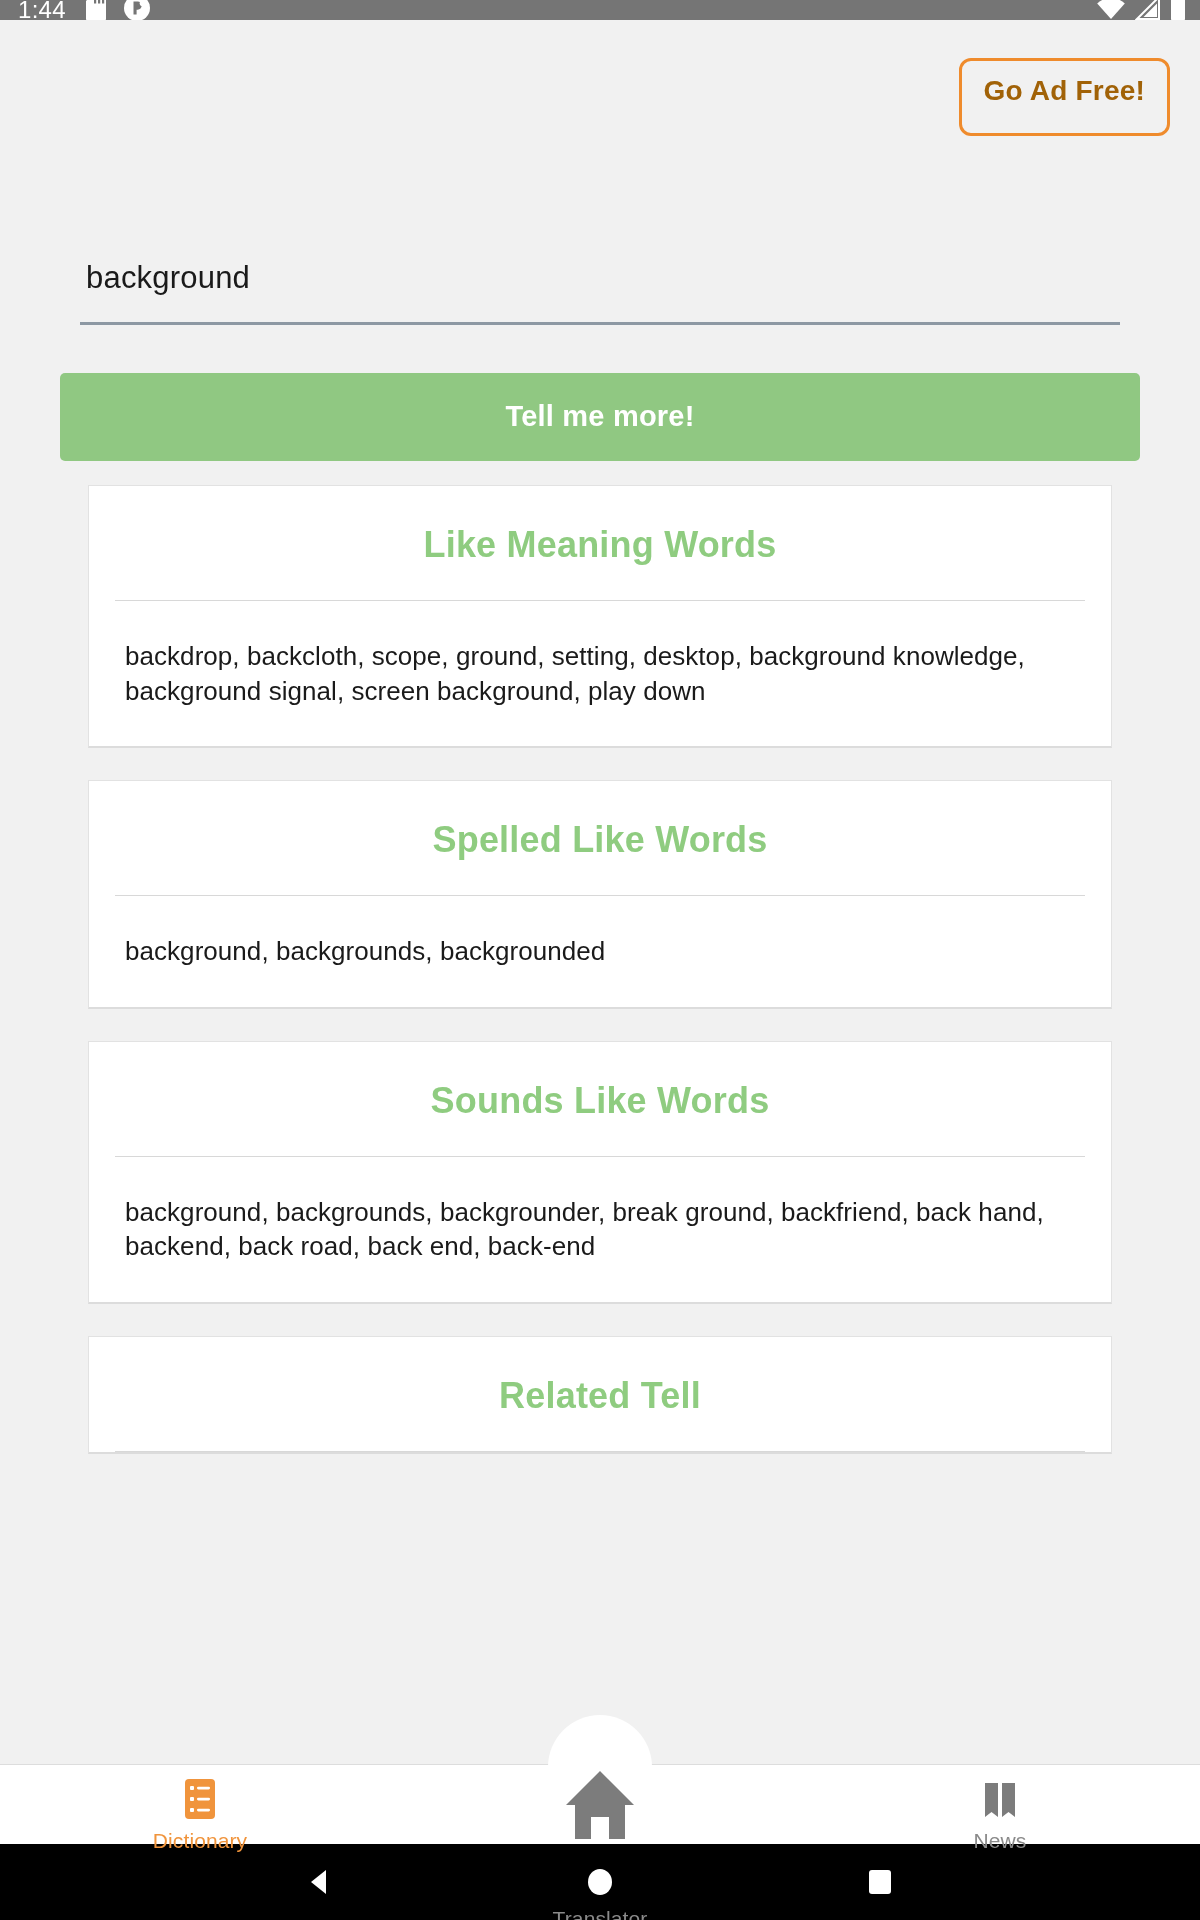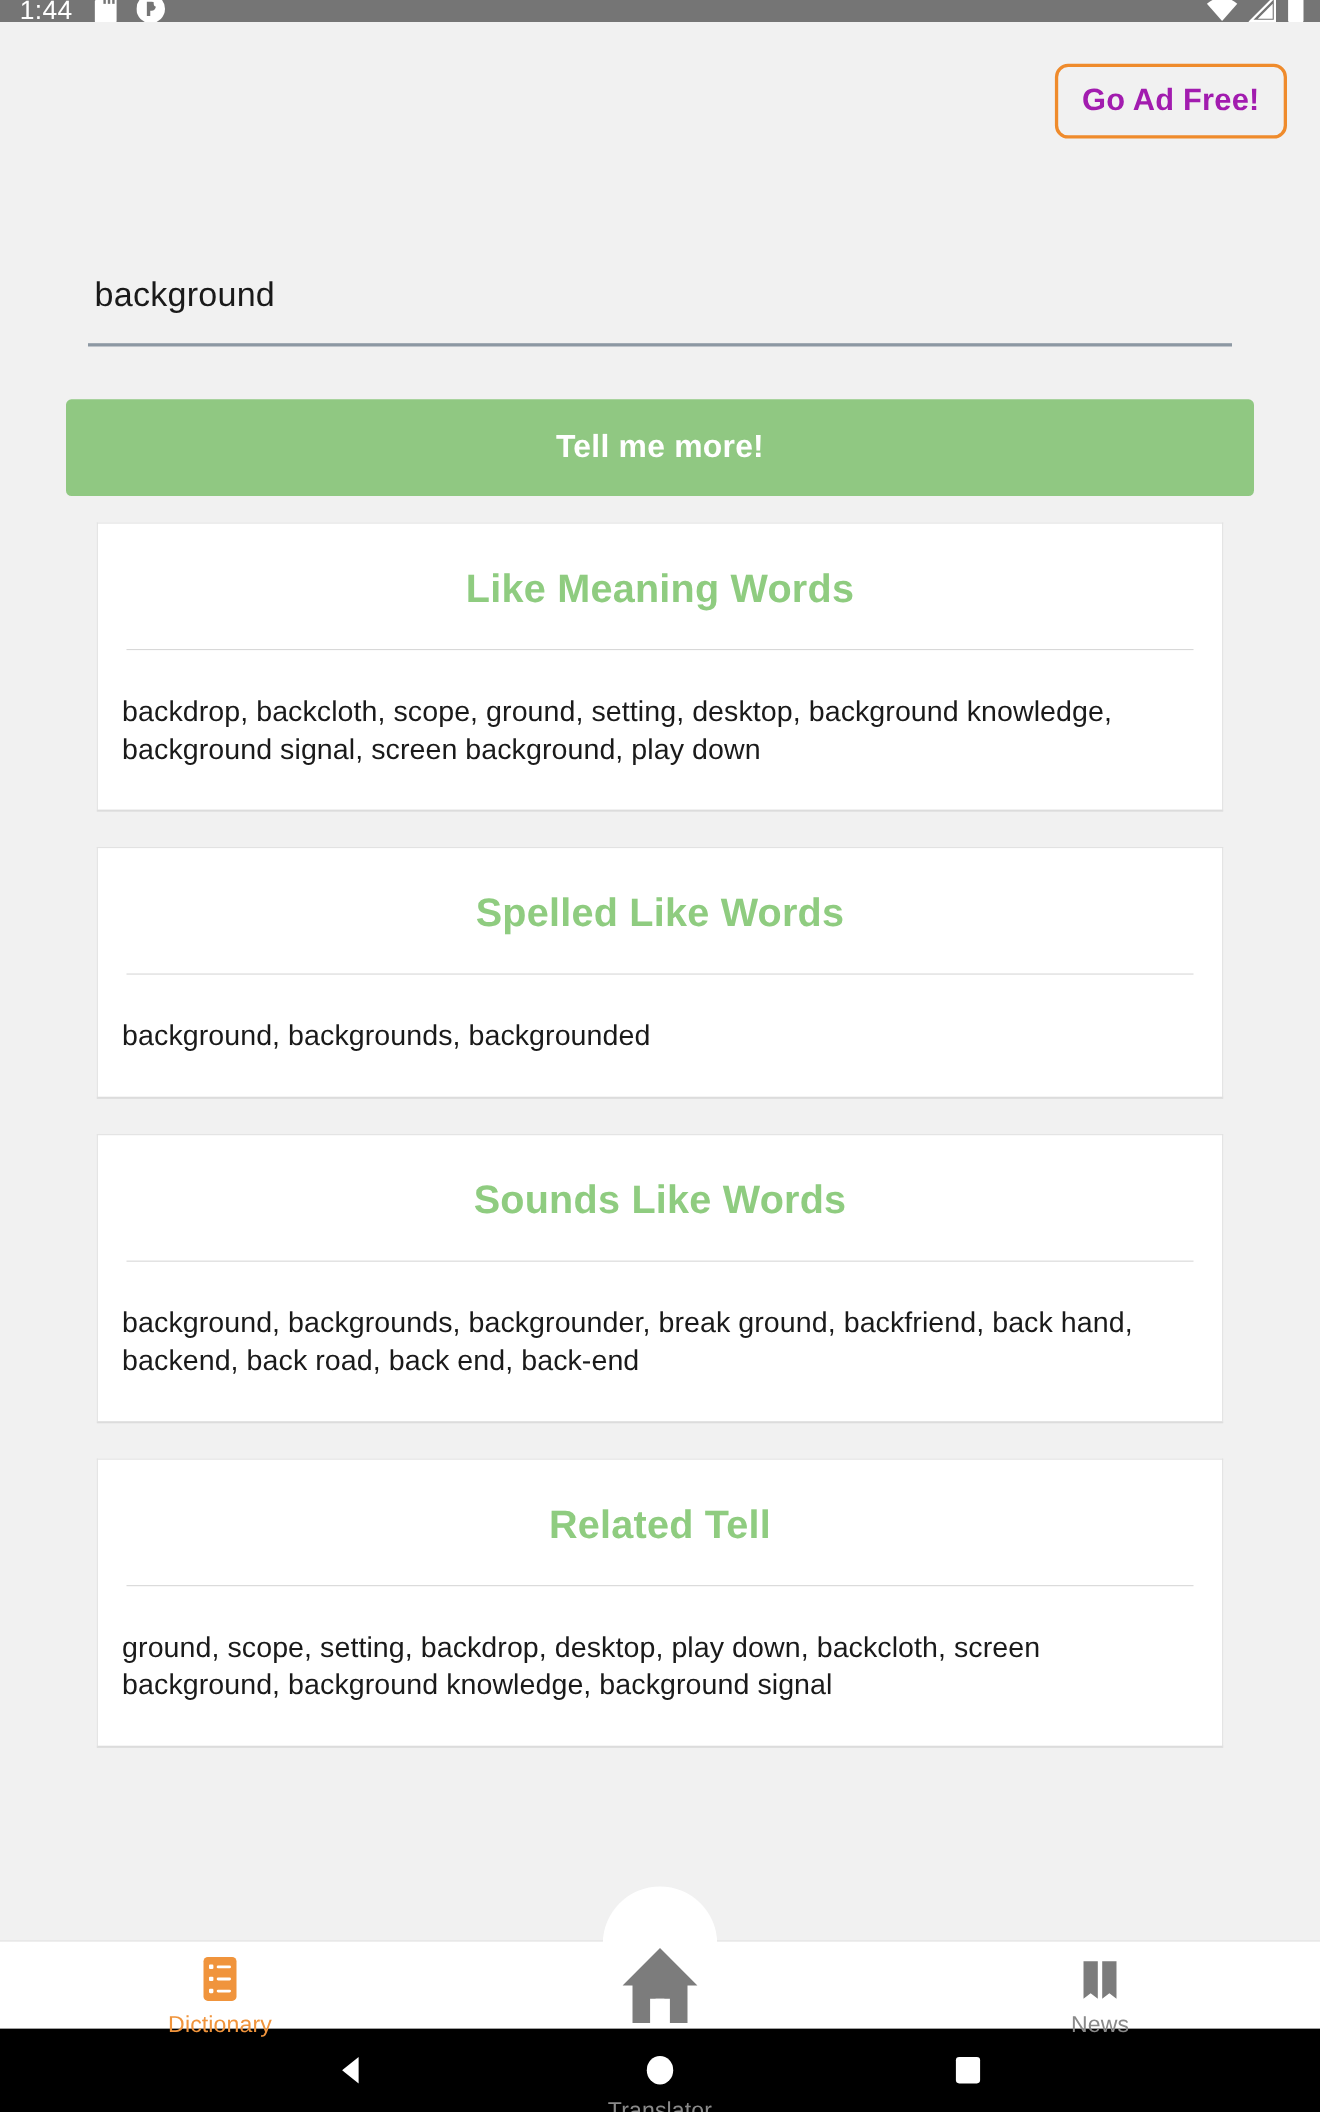--- a/index.html
+++ b/index.html
@@ -61,24 +61,24 @@
 
   
   .adfree-row {
     display: flex;
     justify-content: flex-end;
     padding: 38px 30px 0 0;
   }
   .adfree-btn {
     border: 3px solid #ef8b2c;
     border-radius: 12px;
-    color: #a21caf;
+    color: #a16207;
     font-size: 28px;
     font-weight: bold;
-    padding: 16px 22px 18px 22px;
+    padding: 16px 22px 28px 22px;
     background: transparent;
     line-height: 1;
     letter-spacing: 0.2px;
     cursor: pointer;
     white-space: nowrap;
   }
 
   
   .search-block {
     padding: 92px 80px 0 80px;
@@ -141,21 +141,21 @@
   }
   .card-divider {
     height: 1px;
     background: #d8d8d8;
     margin: 0 26px;
   }
   .card-body {
     color: #1a1a1a;
     font-size: 26px;
     line-height: 1.33;
-    padding: 38px 27px 38px 22px;
+    padding: 38px 27px 38px 36px;
     letter-spacing: 0.05px;
   }
 
   
   .bottom-nav {
     position: relative;
     flex: 0 0 auto;
     height: 80px;
     background: #ffffff;
     border-top: 1px solid #dddddd;
@@ -285,21 +285,20 @@
 
       <div class="card">
         <div class="card-title">Sounds Like Words</div>
         <div class="card-divider"></div>
         <div class="card-body">background, backgrounds, backgrounder, break ground, backfriend, back hand, backend, back road, back end, back-end</div>
       </div>
 
       <div class="card">
         <div class="card-title">Related Tell</div>
         <div class="card-divider"></div>
-        <div class="card-body">ground, scope, setting, backdrop, desktop, play down, backcloth, screen background, background knowledge, background signal</div>
       </div>
 
     </div>
   </div>
 
   <div class="bottom-nav">
     <div class="nav-notch"></div>
 
     <div class="nav-item">
       <span class="nav-icon">

